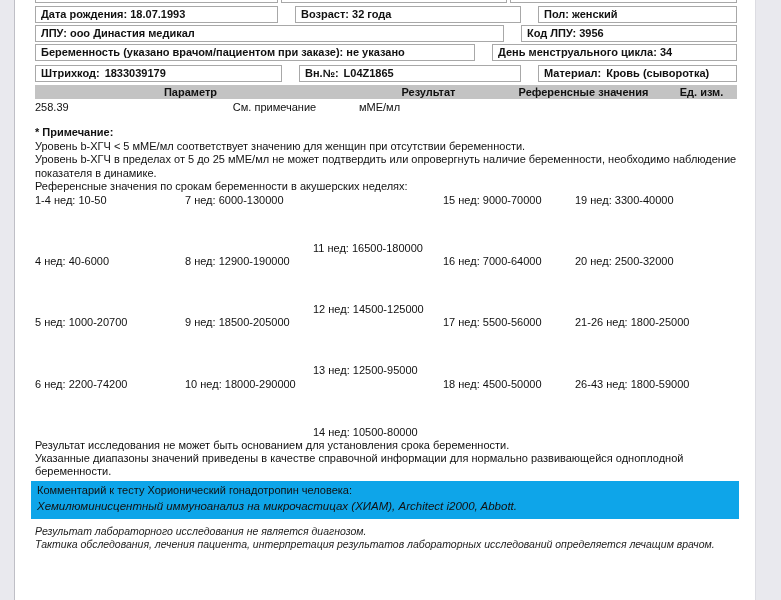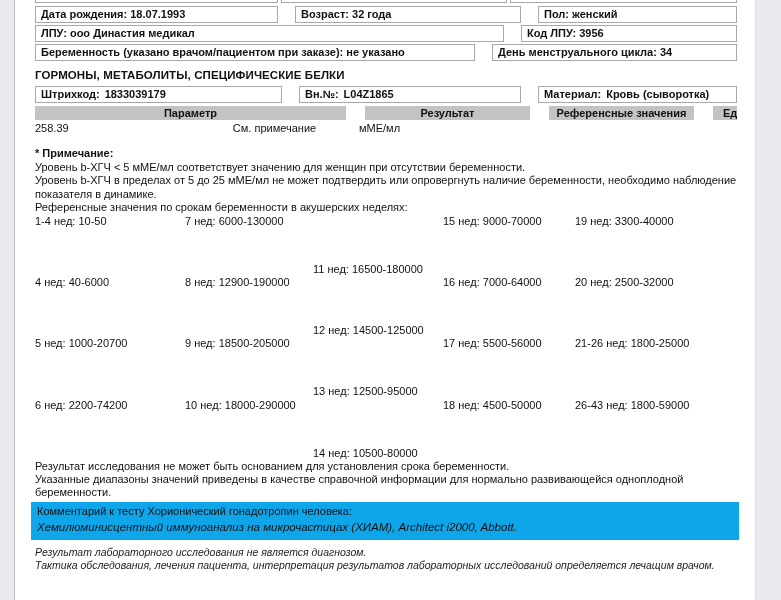--- a/index.html
+++ b/index.html
@@ -43,21 +43,21 @@
   .section-title{
     margin-top:7px;
     font-size:11.5px;font-weight:bold;line-height:14px;
     letter-spacing:0.1px;
   }
 
   .sample-row{margin-top:4px;}
   .sample-row .lbl{font-weight:bold;}
   .sample-row .val{font-weight:bold;margin-left:5px;}
 
-  .res-header{display:flex;gap:19px;margin-top:3px;}
+  .res-header{display:flex;gap:0;margin-top:3px;}
   .res-header .hcell{
     background:#c3c3c3;
     font-size:11px;font-weight:bold;
     height:14px;line-height:14px;text-align:center;
     box-sizing:border-box;white-space:nowrap;overflow:hidden;
   }
   .res-row{display:flex;gap:2px;margin-top:1px;}
   .res-row .dcell{
     font-size:11px;height:15px;line-height:15px;
     box-sizing:border-box;white-space:nowrap;overflow:hidden;
@@ -102,21 +102,20 @@
     </div>
     <div class="cells info-row">
       <div class="cell w-lpu">ЛПУ: ооо Династия медикал</div>
       <div class="cell w-flex">Код ЛПУ: 3956</div>
     </div>
     <div class="cells info-row">
       <div class="cell w-preg">Беременность (указано врачом/пациентом при заказе): не указано</div>
       <div class="cell w-flex">День менструального цикла: 34</div>
     </div>
 
-    <div class="section-title">ГОРМОНЫ, МЕТАБОЛИТЫ, СПЕЦИФИЧЕСКИЕ БЕЛКИ</div>
 
     <div class="cells sample-row">
       <div class="cell w-bar1">
         <span class="lbl">Штрихкод:</span><span class="val">1833039179</span>
       </div>
       <div class="cell w-bar2">
         <span class="lbl">Вн.№:</span><span class="val">L04Z1865</span>
       </div>
       <div class="cell w-flex">
         <span class="lbl">Материал:</span><span class="val">Кровь (сыворотка)</span>

